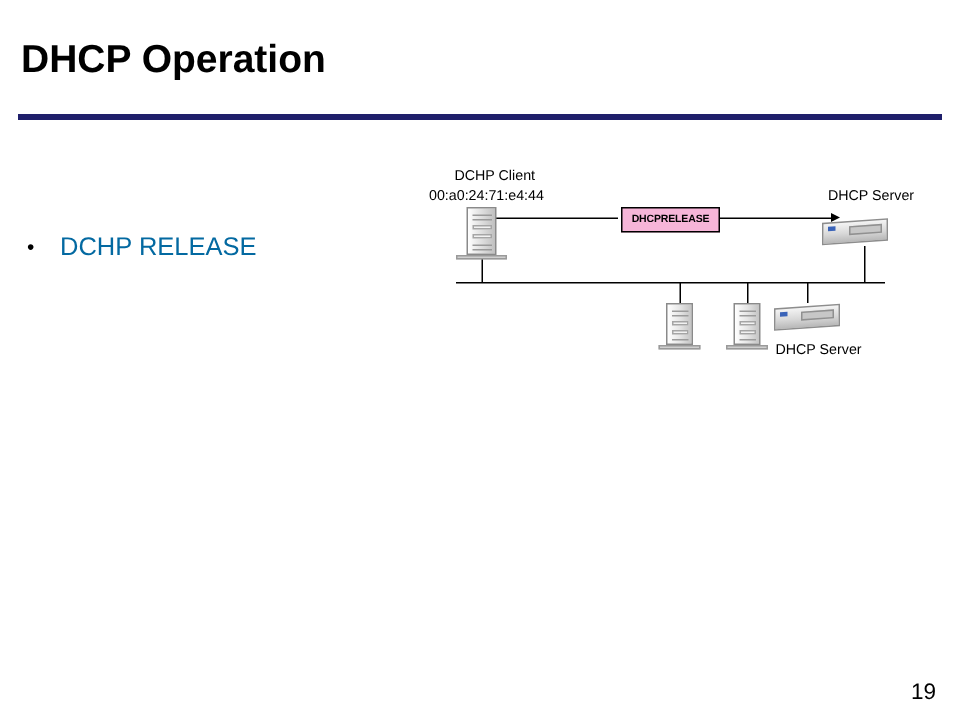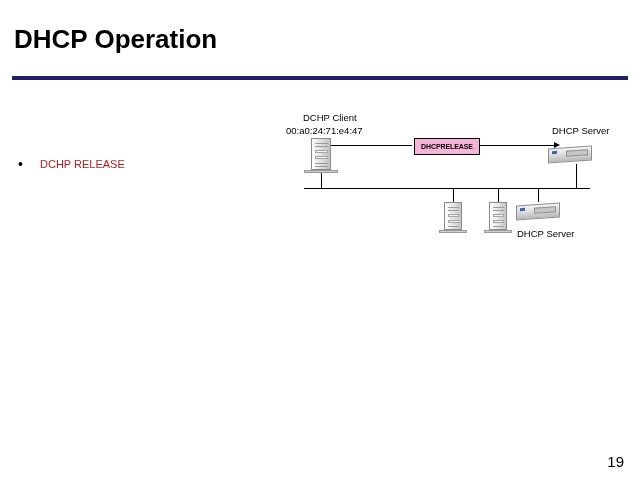--- a/index.html
+++ b/index.html
@@ -47,22 +47,22 @@
   }
   .bullet-dot {
     font-size: 14px;
     line-height: 19px;
     color: #000000;
     width: 22px;
     flex: 0 0 22px;
     text-align: left;
   }
   .bullet-text {
-    font-size: 11px;
-    color: #b91c1c;
+    font-size: 17px;
+    color: #0369a1;
     line-height: 19px;
   }
   .note-text {
     position: absolute;
     left: 22px;
     top: 220px;
     width: 205px;
     font-size: 15.5px;
     line-height: 21px;
     color: #1f1f8f;
@@ -250,21 +250,21 @@
     <span class="bullet-dot">•</span>
     <span class="bullet-text">DCHP RELEASE</span>
   </div>
 
 
   <div class="page-number">19</div>
 
   <div class="diagram">
 
     <div class="lbl client-label-1">DCHP Client</div>
-    <div class="lbl client-label-2">00:a0:24:71:e4:47</div>
+    <div class="lbl client-label-2">00:a0:24:71:e4:44</div>
     <div class="lbl server-label-top">DHCP Server</div>
     <div class="lbl server-label-bottom">DHCP Server</div>
 
     <div class="hline" style="left:42px; top:41px; width:84px;"></div>
     <div class="hline" style="left:194px; top:41px; width:76px;"></div>
     <div class="arrow-head" style="left:268px; top:37.5px;"></div>
 
     <div class="msg-box">
       <span>DHCPRELEASE</span>
     </div>

